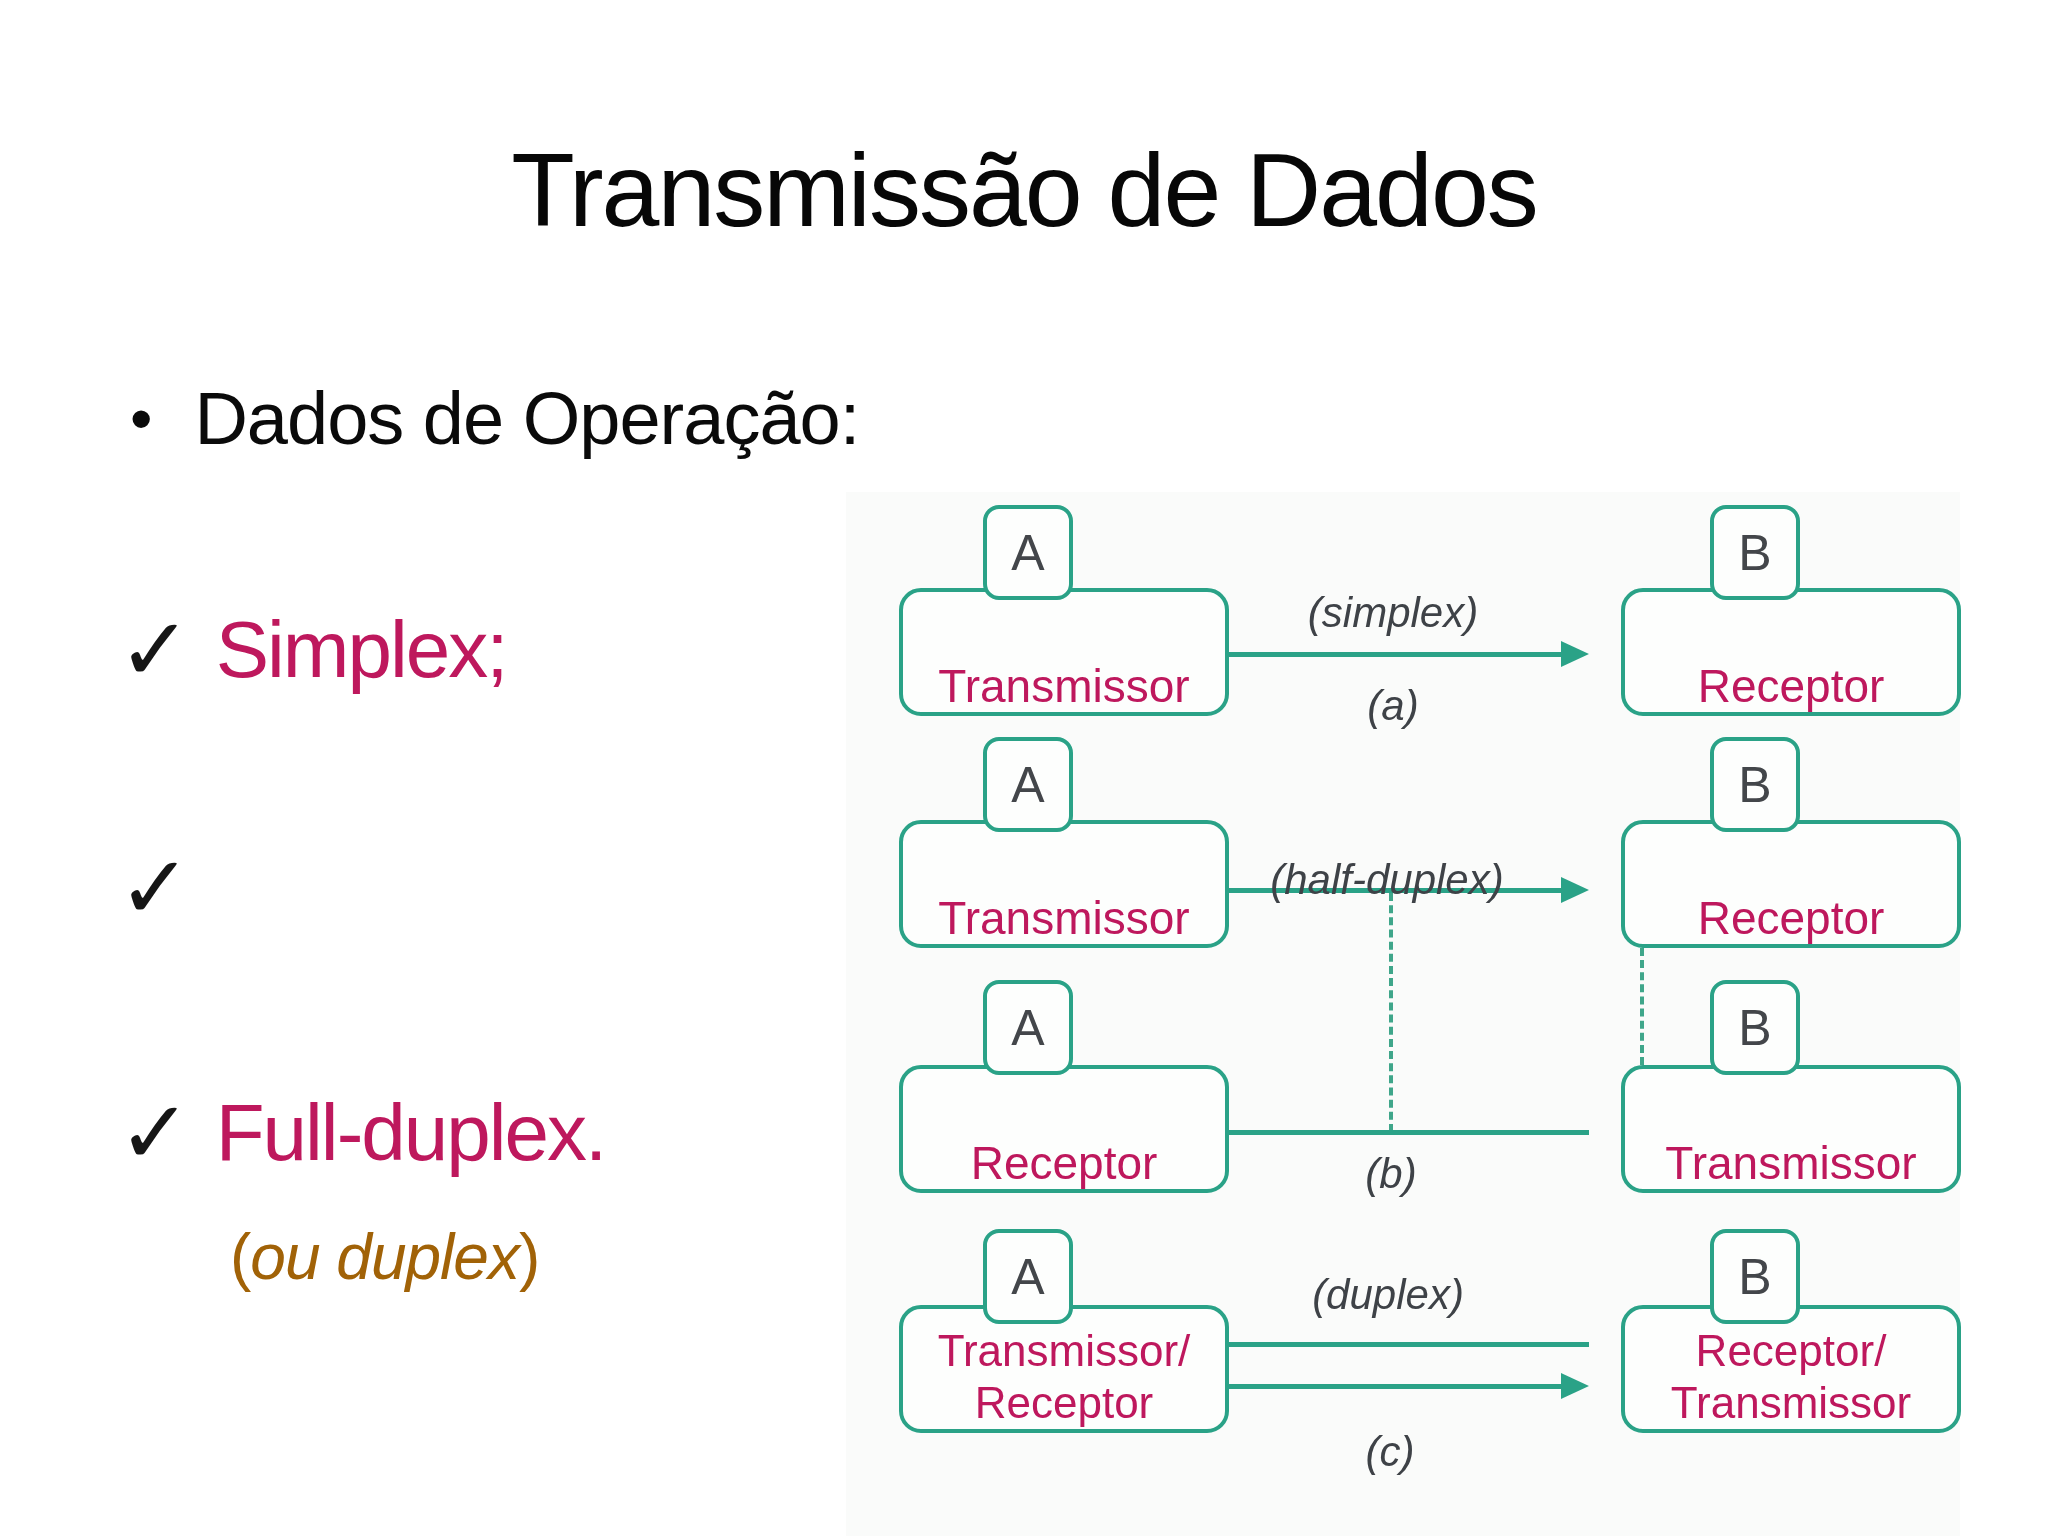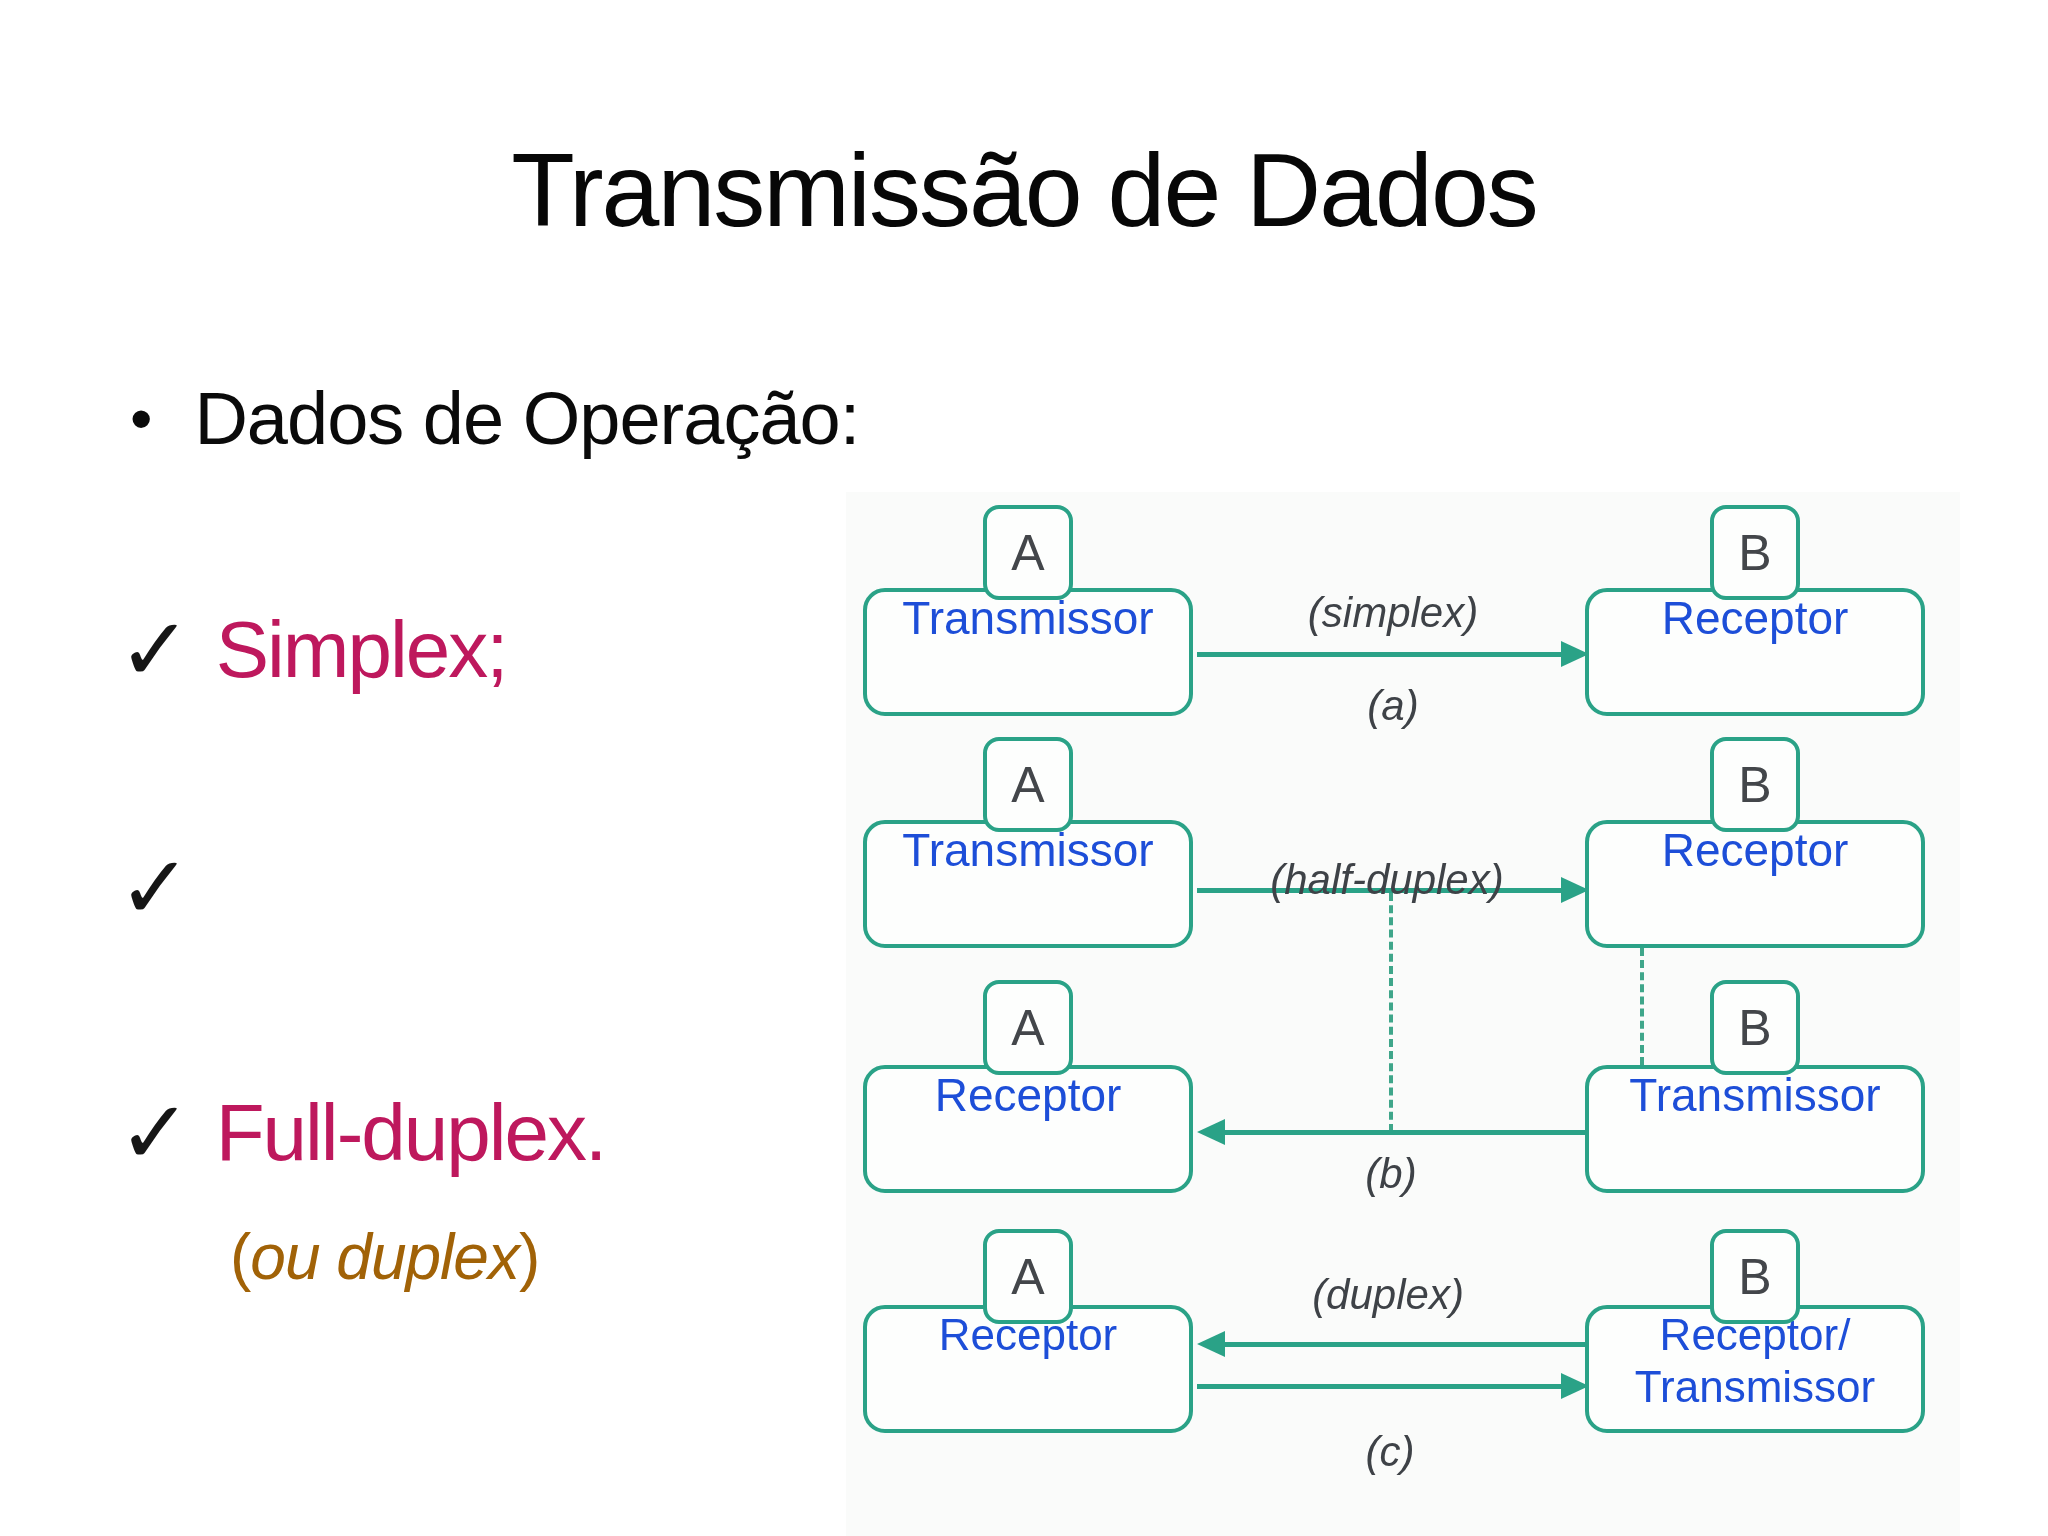--- a/index.html
+++ b/index.html
@@ -49,22 +49,22 @@
   }
   .tab{
     position:absolute;width:90px;height:95px;box-sizing:border-box;
     background:#fdfefd;border:4px solid #2aa287;border-radius:16px;
     display:flex;align-items:center;justify-content:center;
     font-size:50px;color:#43464a;z-index:3;
   }
   .nbox{
     position:absolute;height:128px;box-sizing:border-box;
     background:#fdfefd;border:4px solid #2aa287;border-radius:22px;
-    display:flex;flex-direction:column;align-items:center;justify-content:flex-start;
-    color:#1d4ed8;text-align:center;z-index:2;
+    display:flex;flex-direction:column;align-items:center;justify-content:flex-end;
+    color:#be185d;text-align:center;z-index:2;margin-left:36px;
   }
   .nbox .l1{font-size:46px;line-height:52px;}
   .nbox .l2{font-size:44px;line-height:52px;}
   .boxL{left:863px;width:330px;}
   .boxR{left:1585px;width:340px;}
   .tabL{left:983px;}
   .tabR{left:1710px;}
   .arrow{position:absolute;height:0;z-index:1;}
   .arrow .shaft{position:absolute;top:-2px;height:5px;background:#2aa287;}
   .arrow.right .shaft{left:0;right:26px;}
@@ -157,20 +157,21 @@
     </div>
   <div class="arrow left" style="left:1197px;top:1132px;width:392px">
       <i class="shaft"></i>
       <i class="head"></i>
     </div>
   <div class="dlabel" style="left:1391px;top:1150px">(b)</div>
 
   <div class="tab tabL" style="top:1229px">A</div>
   <div class="tab tabR" style="top:1229px">B</div>
   <div class="nbox boxL" style="top:1305px">
+    <span class="l2">Transmissor/</span>
     <span class="l2">Receptor</span>
   </div>
   <div class="nbox boxR" style="top:1305px">
     <span class="l2">Receptor/</span>
     <span class="l2">Transmissor</span>
   </div>
   <div class="arrow left" style="left:1197px;top:1344px;width:392px">
       <i class="shaft"></i>
       <i class="head"></i>
     </div>

